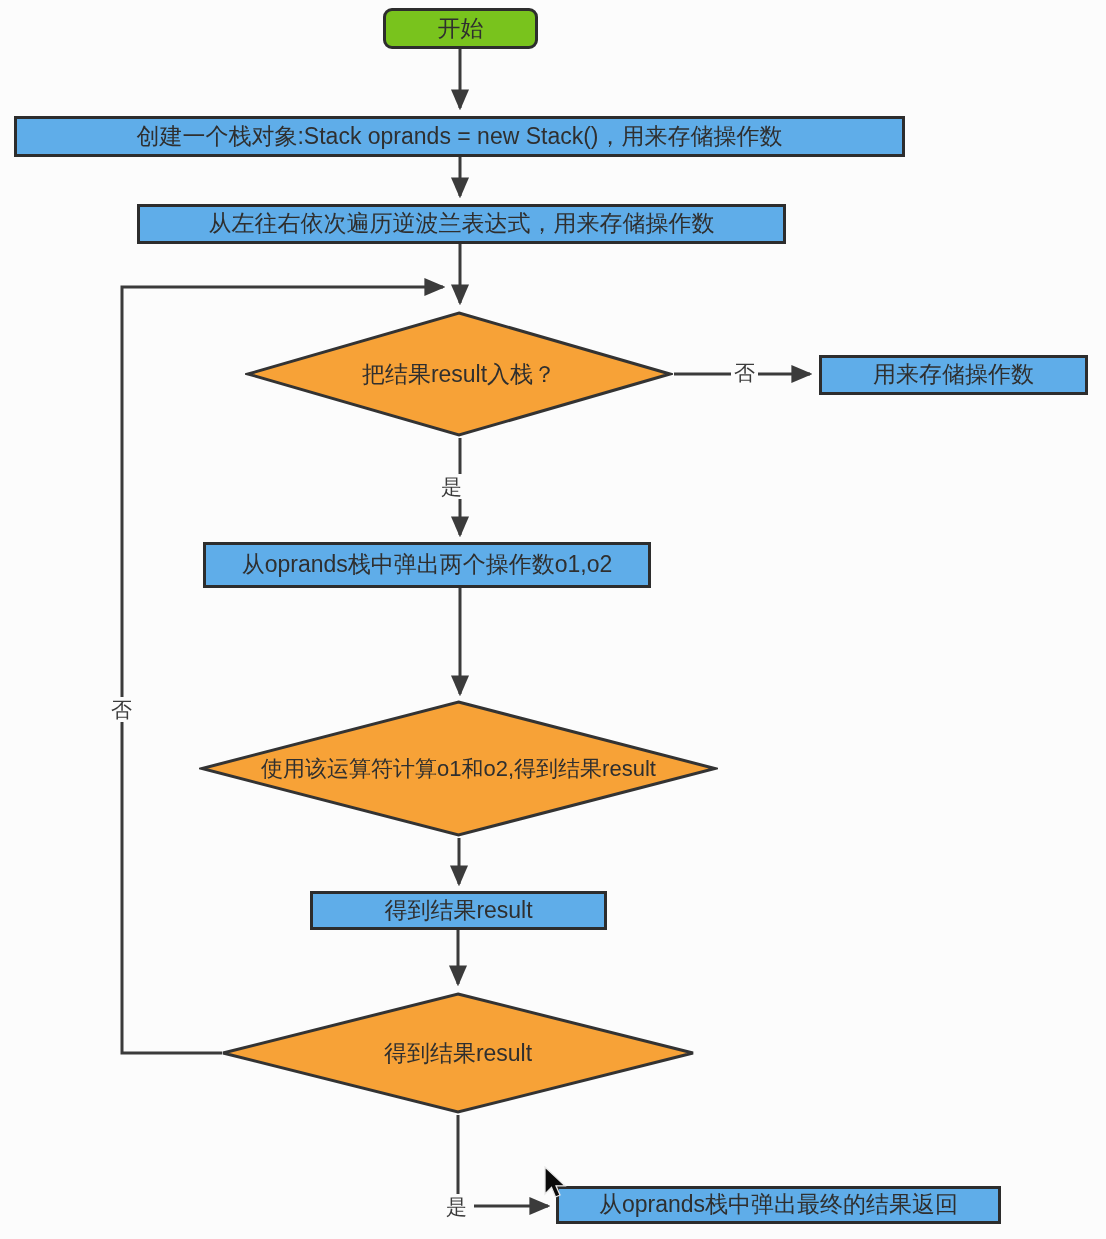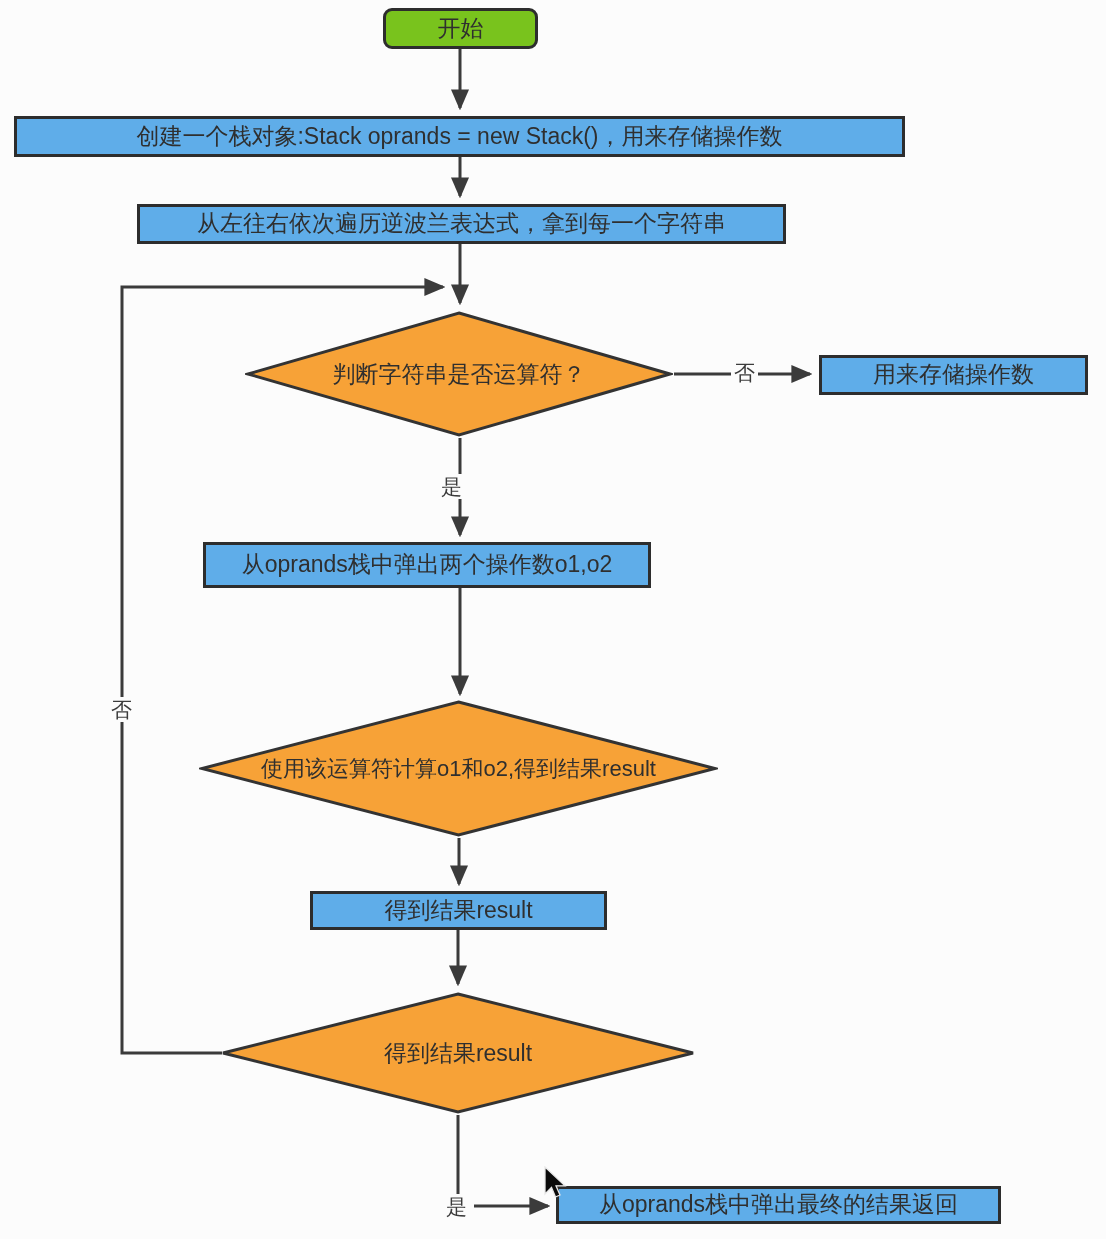--- a/index.html
+++ b/index.html
@@ -87,35 +87,35 @@
       <path d="M458,930 L458,984" marker-end="url(#arrow)"></path>
       <path d="M458,1115 L458,1194"></path>
       <path d="M474,1206 L548,1206" marker-end="url(#arrow)"></path>
     </g>
   </svg>
 
   <div class="node process" id="n-create">创建一个栈对象:Stack oprands = new Stack()，用来存储操作数</div>
 
   <div class="node start" id="n-start">开始</div>
 
-  <div class="node process" id="n-traverse">从左往右依次遍历逆波兰表达式，拿到每一个字符串</div>
+  <div class="node process" id="n-traverse">从左往右依次遍历逆波兰表达式，用来存储操作数</div>
 
   <div class="node process" id="n-push-operand">用来存储操作数</div>
 
   <div class="node process" id="n-pop-two">从oprands栈中弹出两个操作数o1,o2</div>
 
   <div class="node process" id="n-push-result">得到结果result</div>
 
   <div class="node process" id="n-return">从oprands栈中弹出最终的结果返回</div>
 
   <div class="diamond" id="d-is-operator">
     <svg width="428" height="128" viewBox="0 0 428 128">
       <polygon points="214,3 425,64 214,125 3,64" fill="#f7a237" stroke="#333333" stroke-width="3"></polygon>
     </svg>
-    <div class="dlabel">判断字符串是否运算符？</div>
+    <div class="dlabel">把结果result入栈？</div>
   </div>
 
   <div class="diamond" id="d-calc">
     <svg width="519" height="139" viewBox="0 0 519 139">
       <polygon points="259.5,3 516,69.5 259.5,136 3,69.5" fill="#f7a237" stroke="#333333" stroke-width="3"></polygon>
     </svg>
     <div class="dlabel">使用该运算符计算o1和o2,得到结果result</div>
   </div>
 
   <div class="diamond" id="d-end">

